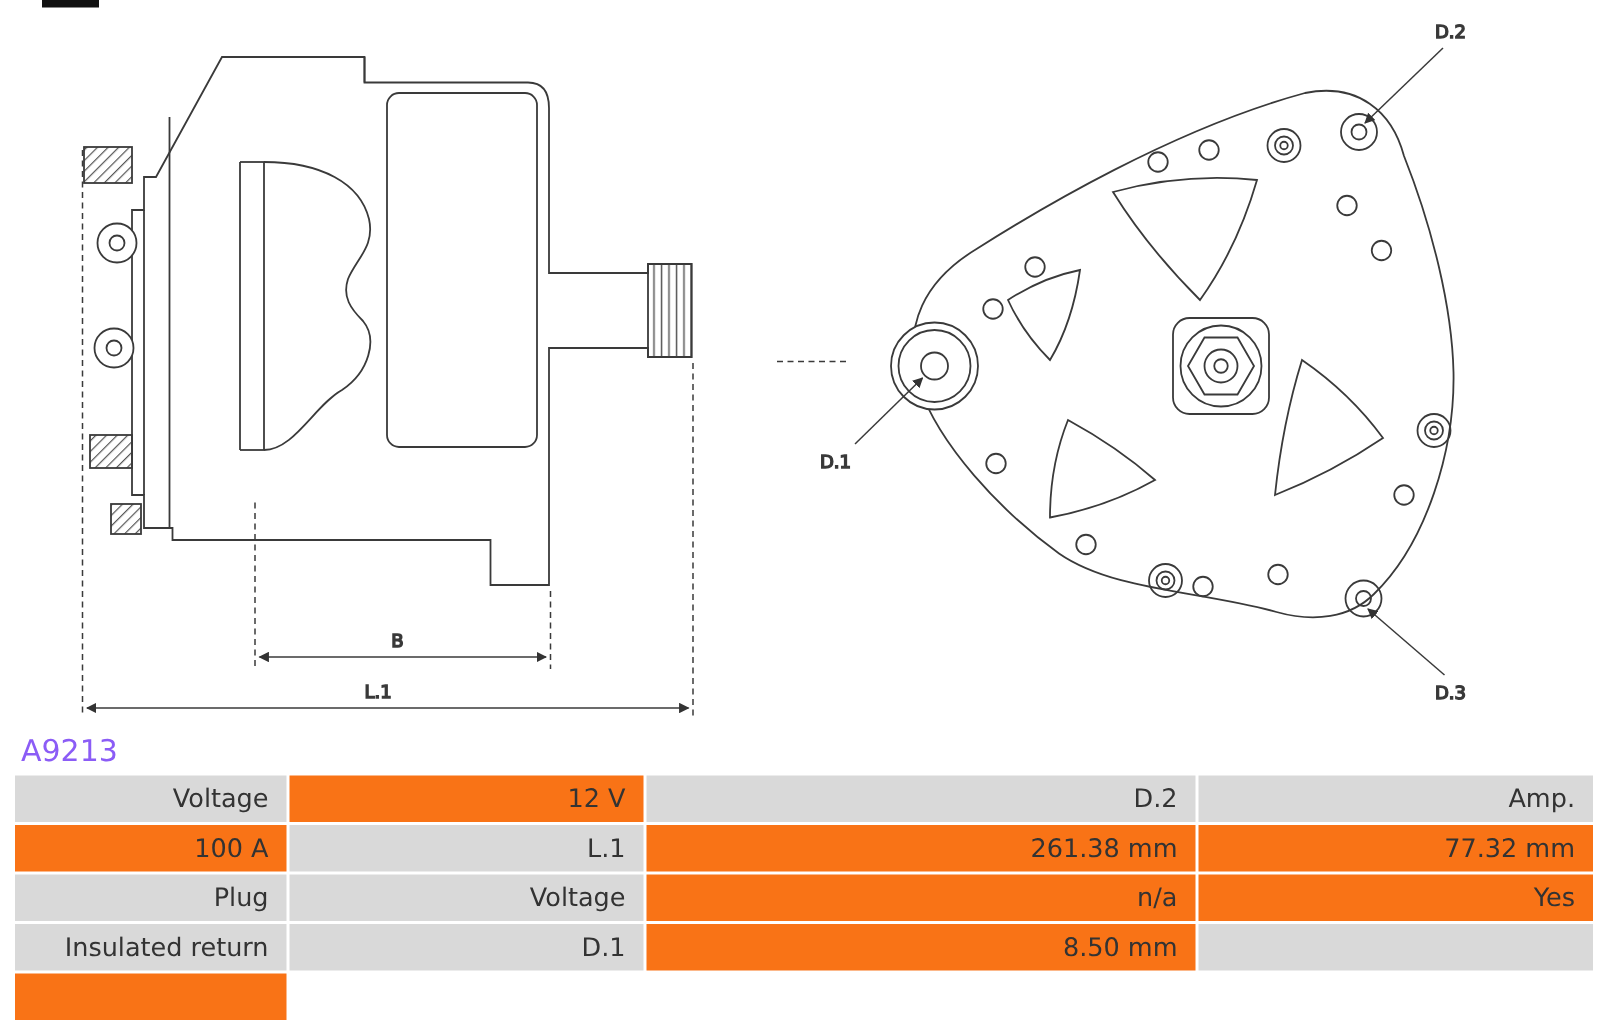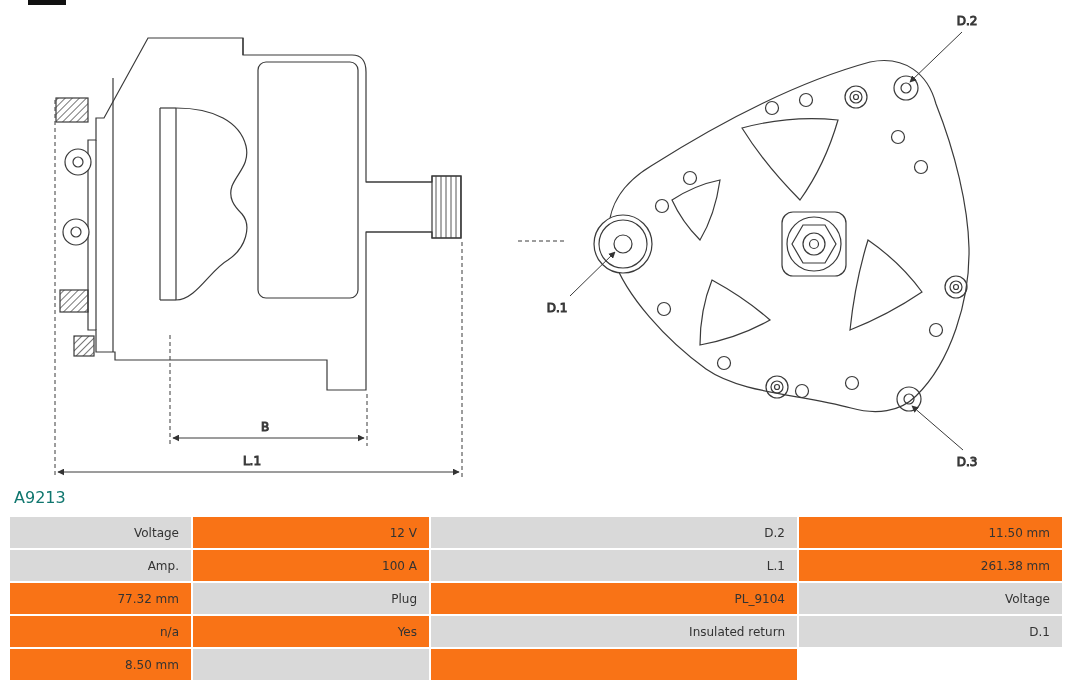--- a/index.html
+++ b/index.html
@@ -1,22 +1,22 @@
 <!DOCTYPE html>
 <html><head>
 <meta charset="utf-8">
 <style>
   html,body{margin:0;padding:0;background:#ffffff;}
   body{width:1080px;height:687px;position:relative;font-family:"DejaVu Sans","Liberation Sans",sans-serif;color:#333;}
   .logo-mark{position:absolute;left:28px;top:0;width:38px;height:5px;background:#111;}
   .drawing-area{position:absolute;left:0;top:0;width:1080px;height:512px;}
-  .part-number{position:absolute;left:14px;top:488px;font-size:16px;color:#0f766e;}
+  .part-number{position:absolute;left:14px;top:488px;font-size:20px;color:#8b5cf6;}
   .spec-table{position:absolute;left:10px;top:517px;width:1052px;display:grid;
     grid-template-columns:181px 236px 366px 263px;column-gap:2px;row-gap:2px;
-    font-size:12px;}
+    font-size:17px;}
   .cell{height:31px;display:flex;align-items:center;justify-content:flex-end;
     padding-right:12px;box-sizing:border-box;}
   .cell.label{background:#d9d9d9;}
   .cell.value{background:#f97316;}
   svg text{font-family:"DejaVu Sans","Liberation Sans",sans-serif;font-size:12px;fill:#333;}
 </style>
 </head>
 <body>
 
 <div class="logo-mark"></div>
@@ -146,30 +146,28 @@
 </svg>
 </div>
 
 <div class="part-number">A9213</div>
 
 <div class="spec-table">
 
   <div class="cell label">Voltage</div>
   <div class="cell value">12 V</div>
   <div class="cell label">D.2</div>
-  <div class="cell value">11.50 mm</div>
 
   <div class="cell label">Amp.</div>
   <div class="cell value">100 A</div>
   <div class="cell label">L.1</div>
   <div class="cell value">261.38 mm</div>
 
   <div class="cell value">77.32 mm</div>
   <div class="cell label">Plug</div>
-  <div class="cell value">PL_9104</div>
 
   <div class="cell label">Voltage</div>
   <div class="cell value">n/a</div>
   <div class="cell value">Yes</div>
   <div class="cell label">Insulated return</div>
 
   <div class="cell label">D.1</div>
   <div class="cell value">8.50 mm</div>
   <div class="cell label"></div>
   <div class="cell value"></div>

